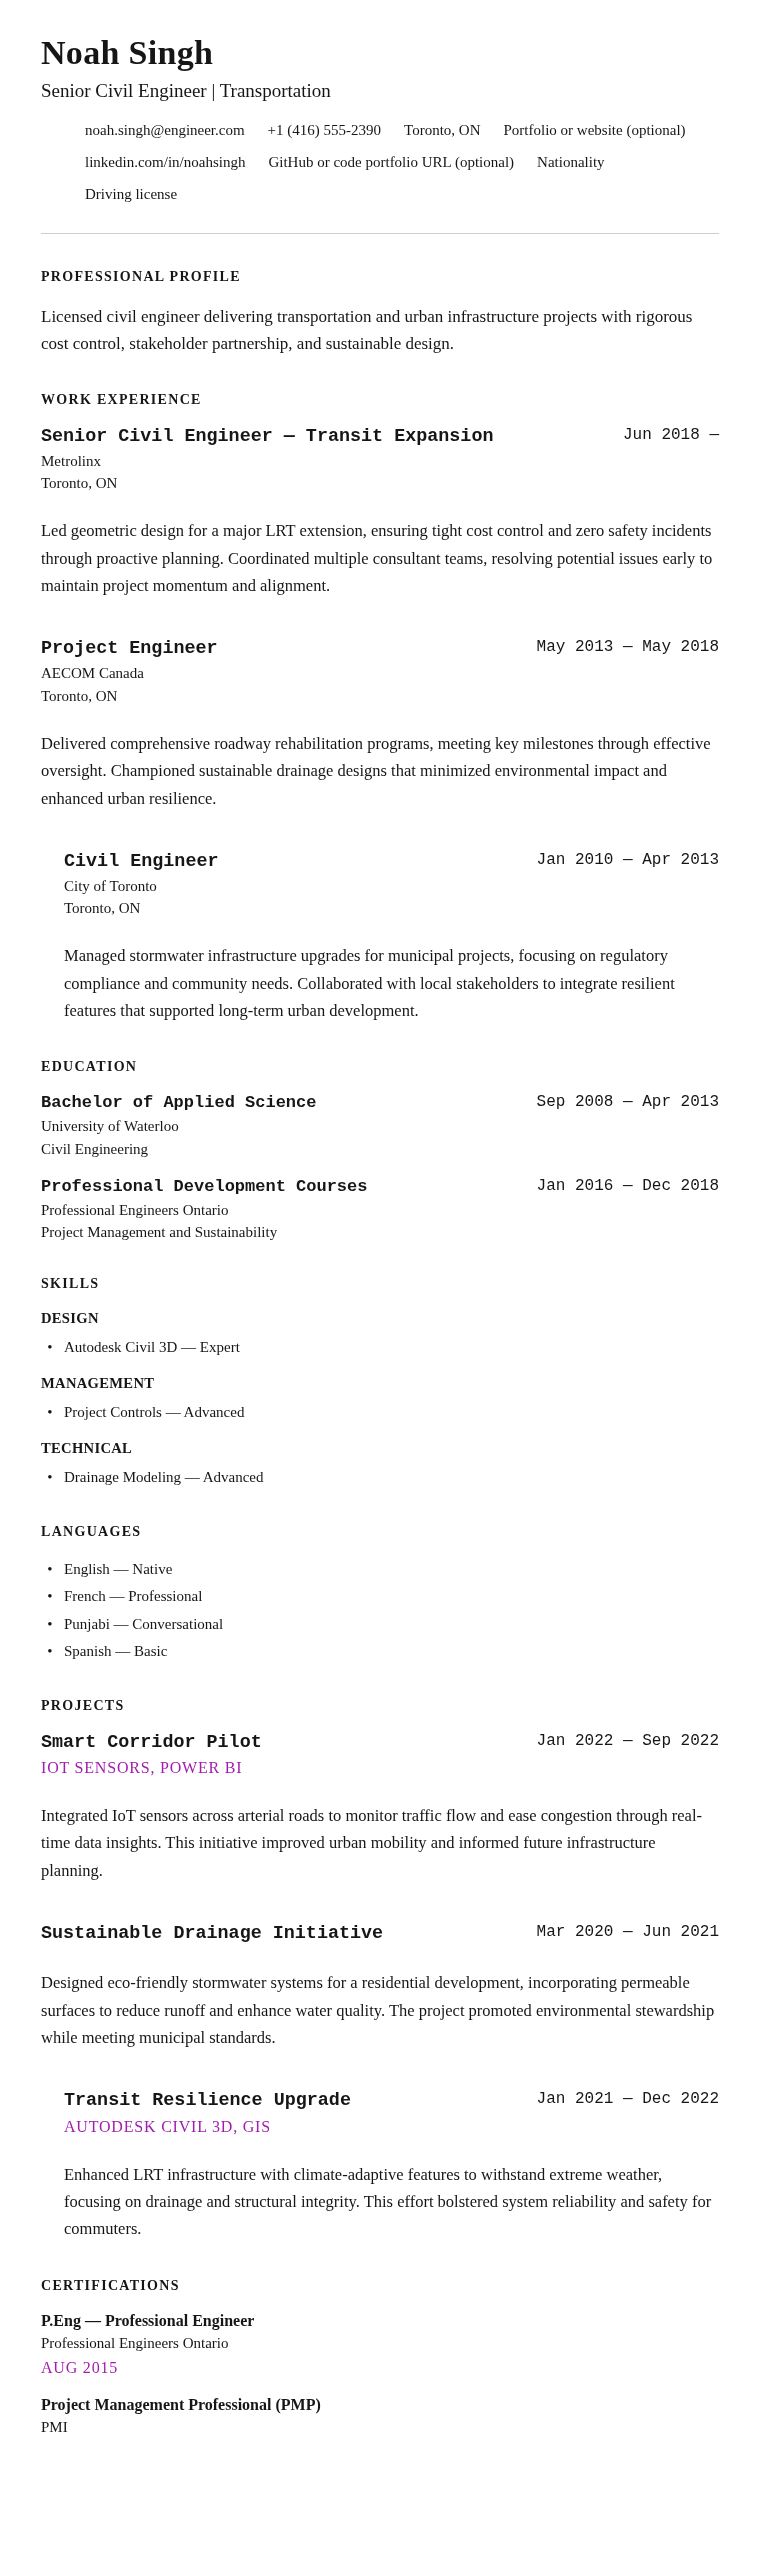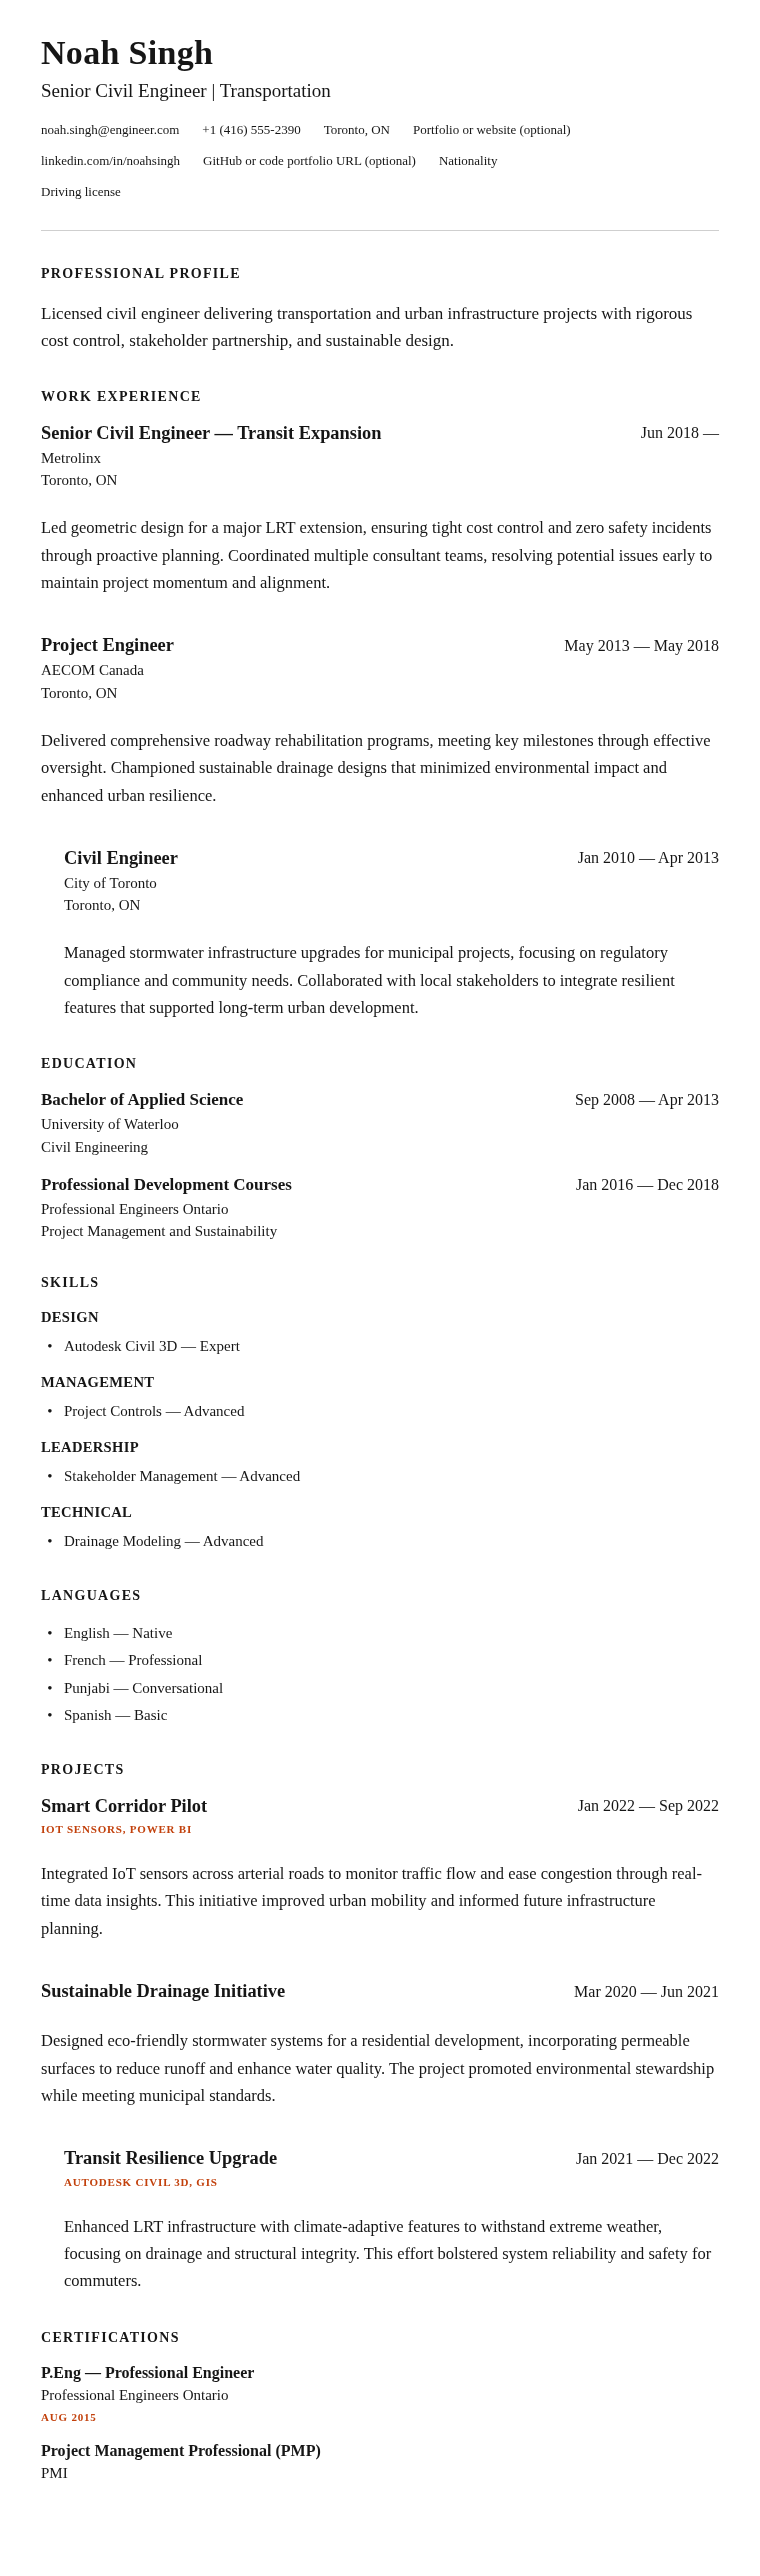--- a/index.html
+++ b/index.html
@@ -8,32 +8,32 @@
     width: 760px;
     min-height: 2576px;
     box-sizing: border-box;
     padding: 34px 41px 57px 41px;
     background: #ffffff;
   }
 
   
   .name { font-size: 34px; font-weight: 700; margin: 0 0 7.6px 0; letter-spacing: 0.3px; }
   .job-title { font-size: 19px; margin: 0 0 20px 0; }
-  .contact-row { display: flex; flex-wrap: wrap; column-gap: 23px; row-gap: 6.3px; font-size: 13px; margin-bottom: 15px; }
+  .contact-row { display: flex; flex-wrap: wrap; column-gap: 23px; row-gap: 6.3px; font-size: 15px; margin-bottom: 15px; margin-left: 44px; }
   .contact-row:last-of-type { margin-bottom: 0; }
   .divider { border: none; border-top: 0.6px solid #cfcfcf; margin: 30px 0 0 0; }
 
   
   .section { margin-top: 35px; }
   .section-heading { font-size: 14px; font-weight: 700; letter-spacing: 1.3px; margin: 0 0 18px 0; }
 
   
   .entry { margin-bottom: 39px; }
   .entry:last-child { margin-bottom: 0; margin-left: 23px; }
-  .entry-header { display: flex; justify-content: space-between; align-items: center; }
+  .entry-header { display: flex; justify-content: space-between; align-items: flex-start; font-family: Liberation Mono, monospace; }
   .entry-title { font-size: 18.4px; font-weight: 700; }
   .entry-date { font-size: 16px; white-space: nowrap; margin-left: 25px; }
   .entry-sub { font-size: 15px; margin-top: 5.7px; }
   .entry-desc { font-size: 16.5px; line-height: 1.66; margin-top: 25px; max-width: 679px; }
 
   
   .edu-entry { margin-bottom: 19px; }
   .edu-entry:last-child { margin-bottom: 0; }
   .edu-title { font-size: 17px; font-weight: 700; }
 
@@ -43,21 +43,21 @@
   
   .skill-group { margin-bottom: 16.5px; }
   .skill-group:last-child { margin-bottom: 0; }
   .skill-category { font-size: 14.6px; font-weight: 700; letter-spacing: 0.3px; margin-bottom: 9px; }
 
   
   .bullet { position: relative; padding-left: 23px; font-size: 15px; line-height: 1.5; margin-bottom: 5px; }
   .bullet::before { content: "\2022"; position: absolute; left: 6.3px; top: 0; }
 
   
-  .meta-caps { font-size: 11px; letter-spacing: 0.8px; color: #c2410c; margin-top: 6.3px; font-weight: bold; }
+  .meta-caps { font-size: 16px; letter-spacing: 0.8px; color: #a21caf; margin-top: 6.3px; }
 
   
   .cert-entry { margin-bottom: 19px; }
   .cert-entry:last-child { margin-bottom: 0; }
   .cert-title { font-size: 16px; font-weight: 700; }
   .cert-org { font-size: 15px; margin-top: 5.7px; }
 </style>
 </head>
 <body>
 
@@ -151,24 +151,20 @@
 
     <div class="skill-group">
       <div class="skill-category">DESIGN</div>
       <div class="bullet">Autodesk Civil 3D — Expert</div>
     </div>
     <div class="skill-group">
       <div class="skill-category">MANAGEMENT</div>
       <div class="bullet">Project Controls — Advanced</div>
     </div>
     <div class="skill-group">
-      <div class="skill-category">LEADERSHIP</div>
-      <div class="bullet">Stakeholder Management — Advanced</div>
-    </div>
-    <div class="skill-group">
       <div class="skill-category">TECHNICAL</div>
       <div class="bullet">Drainage Modeling — Advanced</div>
     </div>
   </section>
 
   <section class="section">
     <h2 class="section-heading">LANGUAGES</h2>
     <div class="bullet">English — Native</div>
     <div class="bullet">French — Professional</div>
     <div class="bullet">Punjabi — Conversational</div>

